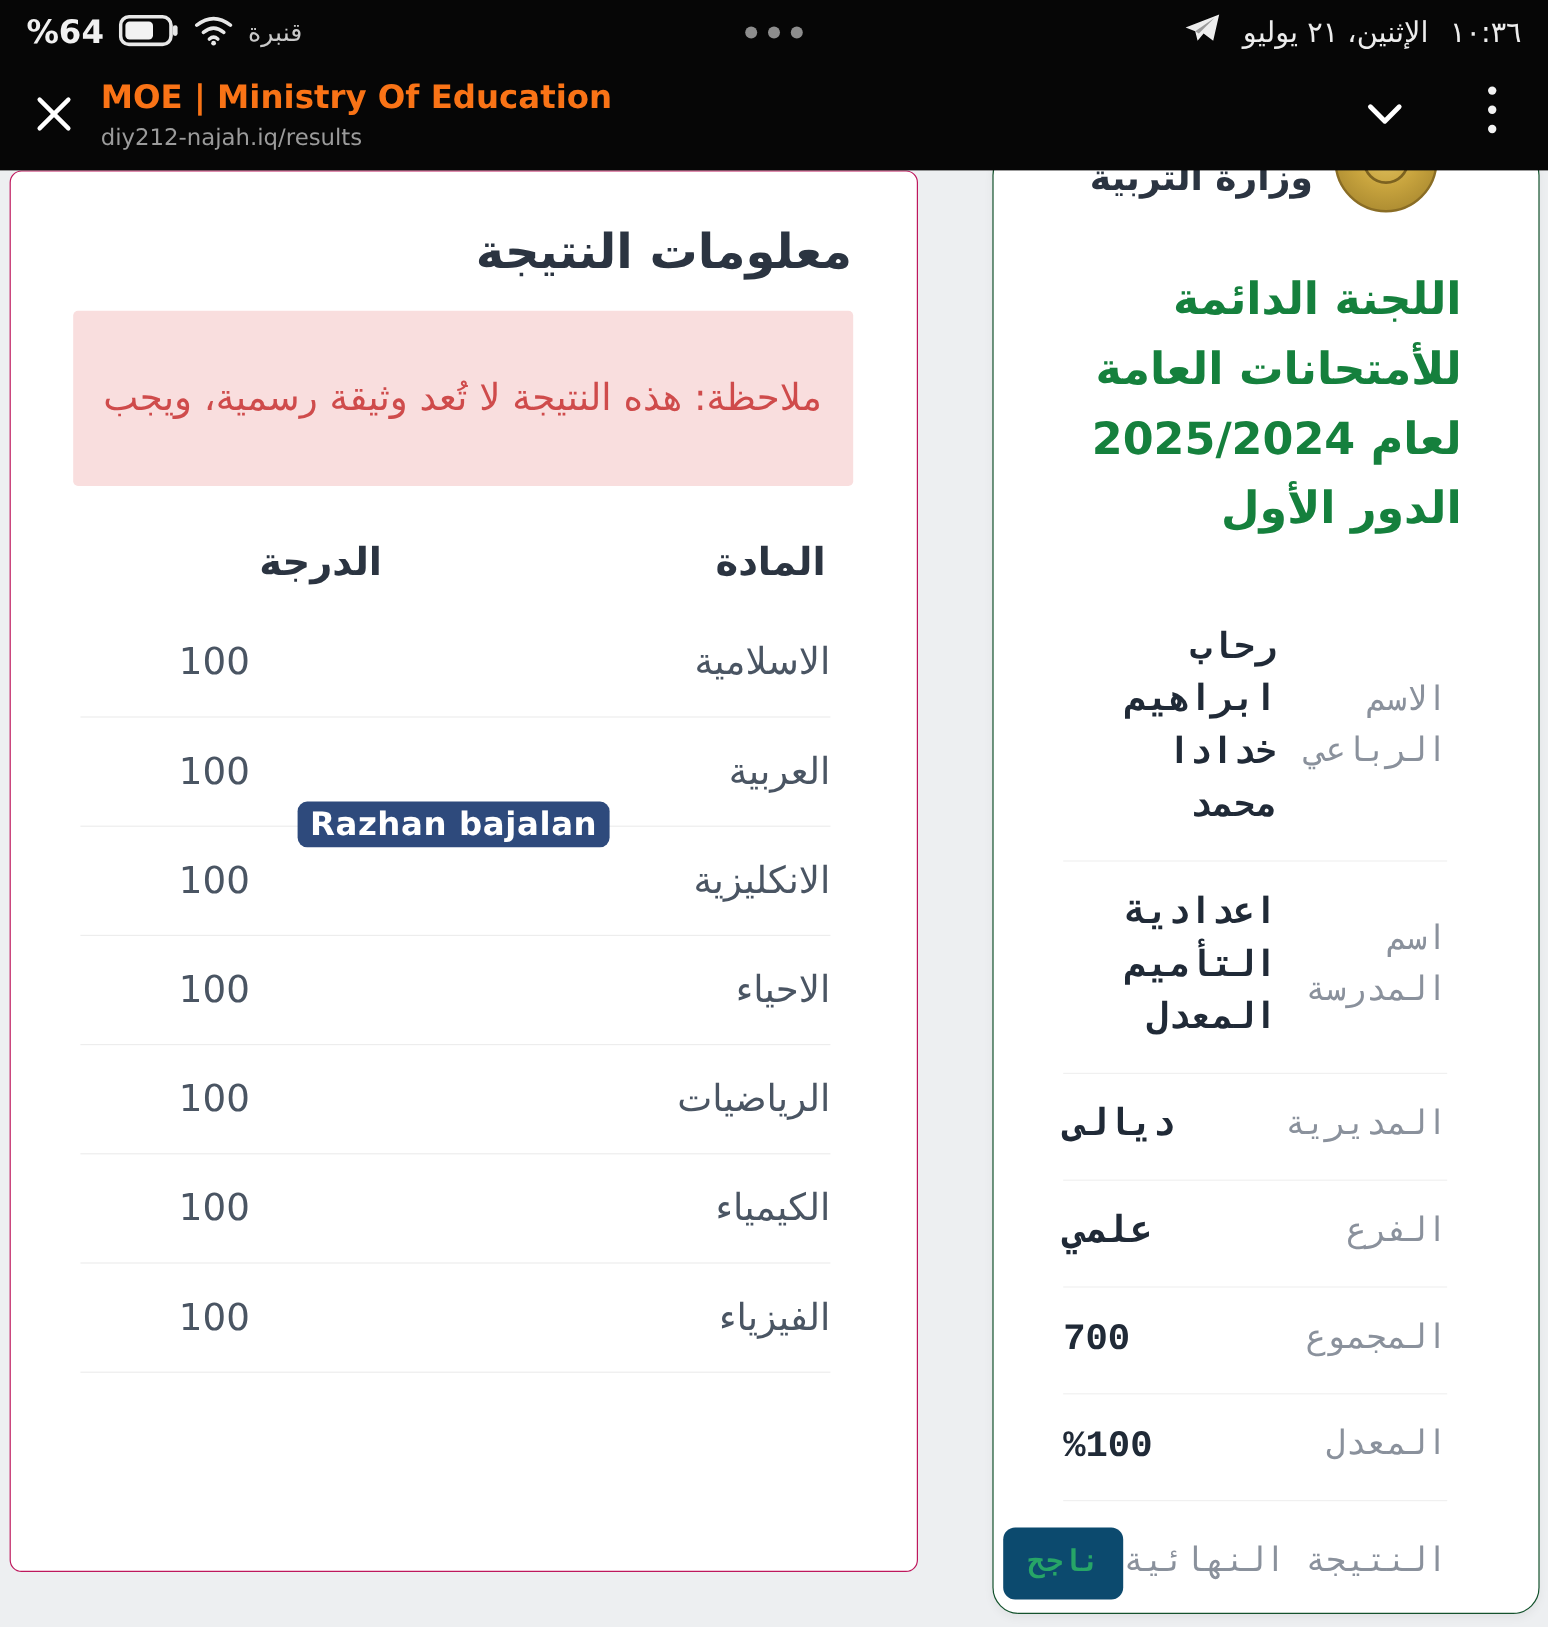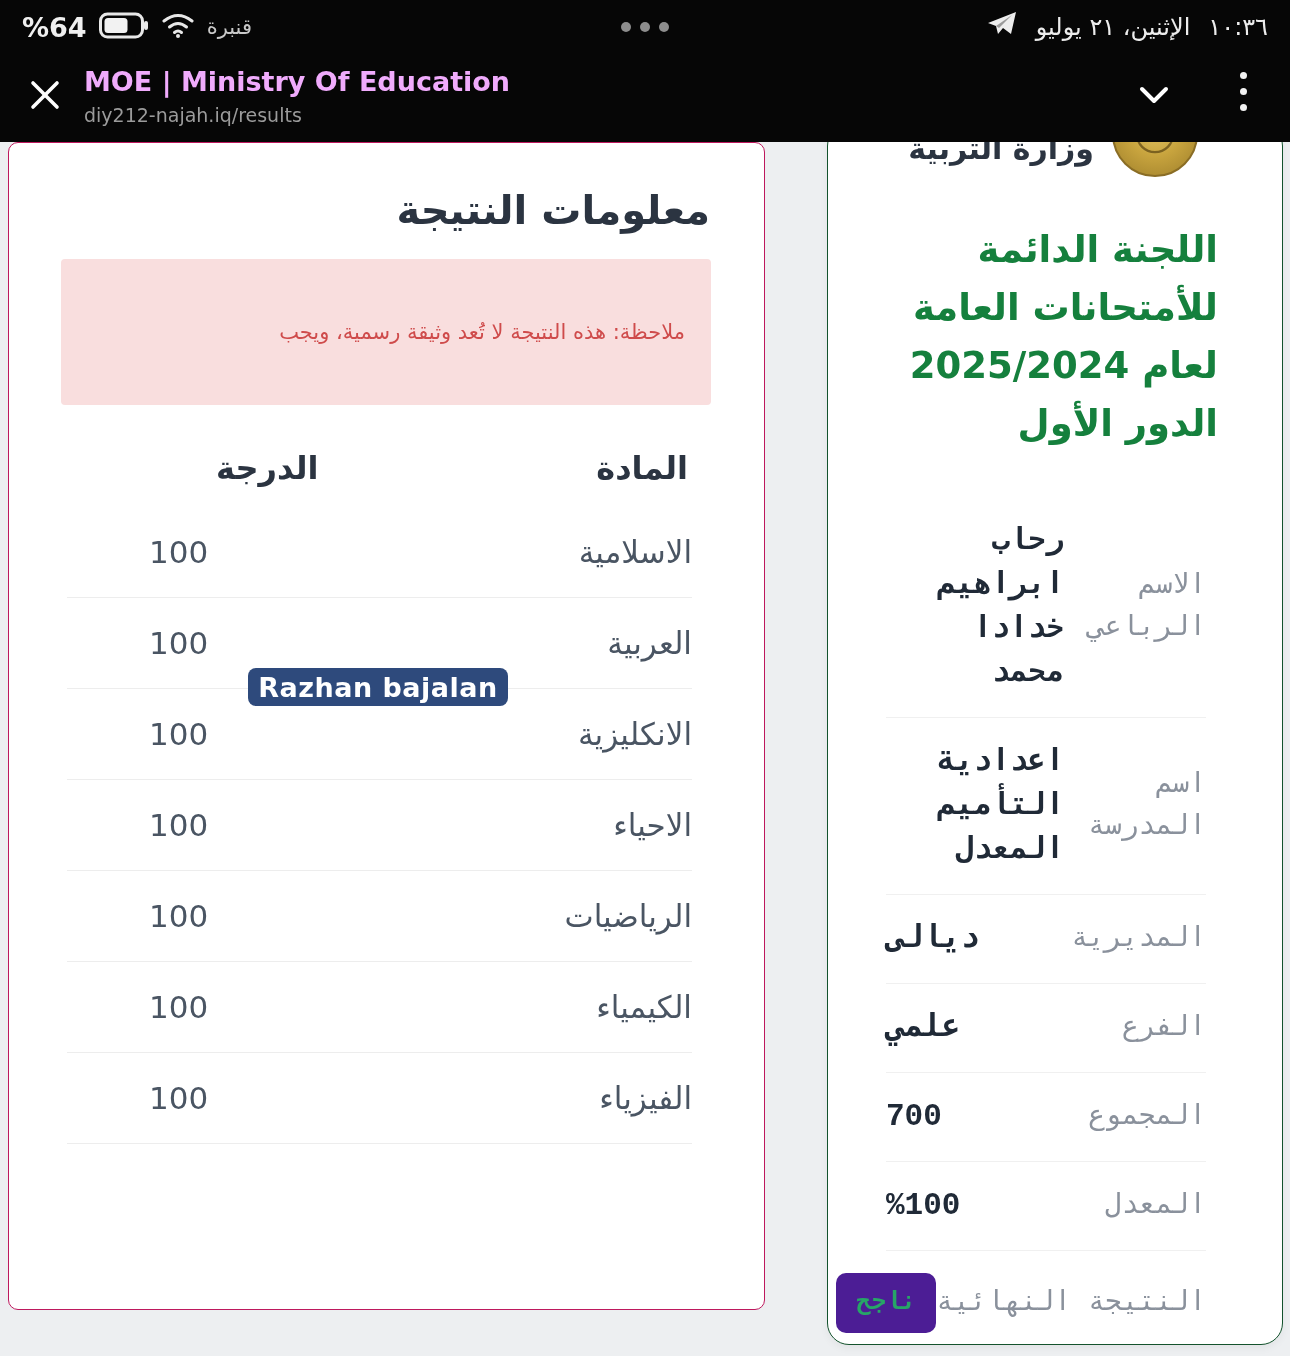--- a/index.html
+++ b/index.html
@@ -15,35 +15,35 @@
     display:flex; align-items:center; justify-content:space-between; padding:0 22px; }
   .sb-left{ display:flex; direction:ltr; align-items:center; gap:12px; }
   .sb-batt-text{ font-size:27px; font-weight:bold; color:#f0f0f0; }
   .sb-net{ font-size:21px; color:#c9c9c9; }
   .sb-center{ position:absolute; left:50%; top:16px; transform:translateX(-50%);
     display:flex; gap:9px; }
   .sb-center i{ width:10px; height:10px; border-radius:50%; background:#8d8d8d; }
   .sb-right{ display:flex; direction:rtl; align-items:center; gap:18px; color:#ececec; font-size:24px; }
   .close-btn{ position:absolute; left:26px; top:76px; width:38px; height:38px; cursor:pointer; }
   .title-block{ position:absolute; left:84px; top:66px; }
-  .b-title{ font-size:27px; font-weight:bold; color:#f0abfc; }
+  .b-title{ font-size:27px; font-weight:bold; color:#f97316; }
   .b-url{ font-size:19px; color:#9b9b9b; margin-top:7px; }
   .chevron{ position:absolute; left:1130px; top:80px; cursor:pointer; }
   .kebab{ position:absolute; left:1240px; top:72px; display:flex; flex-direction:column; gap:9px; cursor:pointer; }
   .kebab i{ width:7px; height:7px; border-radius:50%; background:#f2f2f2; }
 
   
   .card-left{ position:absolute; left:8px; top:142px; width:757px; height:1168px;
     background:#fff; border:1px solid #be185d; border-radius:10px; z-index:1; }
   .res-title{ margin:44px 54px 0 0; text-align:right; direction:rtl;
     font-size:40px; font-weight:bold; color:#2b3441; }
   .notice{ position:relative; margin:26px 53px 0 52px; height:146px;
     background:#f9dede; border-radius:4px; }
   .notice-text{ position:absolute; right:26px; top:50%; transform:translateY(-50%);
-    direction:rtl; white-space:nowrap; font-size:21px; color:#cf4b4b; }
+    direction:rtl; white-space:nowrap; font-size:31px; color:#cf4b4b; }
   .thead{ display:flex; direction:rtl; justify-content:space-between;
     margin-top:44px; padding:0 76px 0 207px;
     font-size:32px; font-weight:bold; color:#2b3441; }
   .rows{ margin-top:20px; }
   .trow{ display:flex; direction:rtl; justify-content:space-between; align-items:center;
     height:91px; margin:0 72px 0 58px; padding-left:82px;
     border-bottom:1px solid #ededed; font-size:31px; color:#4a5563; }
   .watermark{ position:absolute; left:248px; top:668px; width:260px; height:38px;
     background:#2e4a7c; border-radius:8px; color:#fff; font-weight:bold; font-size:27px;
     display:flex; align-items:center; justify-content:center; z-index:4; letter-spacing:.5px; }
@@ -59,21 +59,21 @@
     color:#2b3441; direction:rtl; }
   .r-heading{ margin:96px 64px 0 30px; text-align:right; direction:rtl;
     font-size:37px; font-weight:bold; color:#15803d; line-height:58px; }
   .r-heading span{ display:block; }
   .fields{ margin-top:44px; padding:0 76px 0 58px; direction:rtl;font-family:Liberation Mono, monospace; }
   .field{ display:flex; align-items:center; padding:22px 0; border-bottom:1px solid #f0f0f0; }
   .flabel{ flex-shrink:0; color:#8a919c; font-size:28px; line-height:42px; white-space:nowrap; }
   .flabel.twoline{ width:122px; white-space:normal; }
   .fvalue{ flex:1; font-size:31px; font-weight:bold; color:#202a37; text-align:left; line-height:44px; }
   .fvalue.near{ text-align:right; padding-right:20px; font-size:30px; }
-  .pass{ display:inline-block; background:#4c1d95; color:#27a567; font-size:25px;
+  .pass{ display:inline-block; background:#0c4a6e; color:#27a567; font-size:25px;
     font-weight:bold; padding:8px 20px; border-radius:10px; }
 </style>
 </head>
 <body>
 
 <div class="screen">
 
   <div class="header">
     <div class="statusbar">
       <div class="sb-left">

